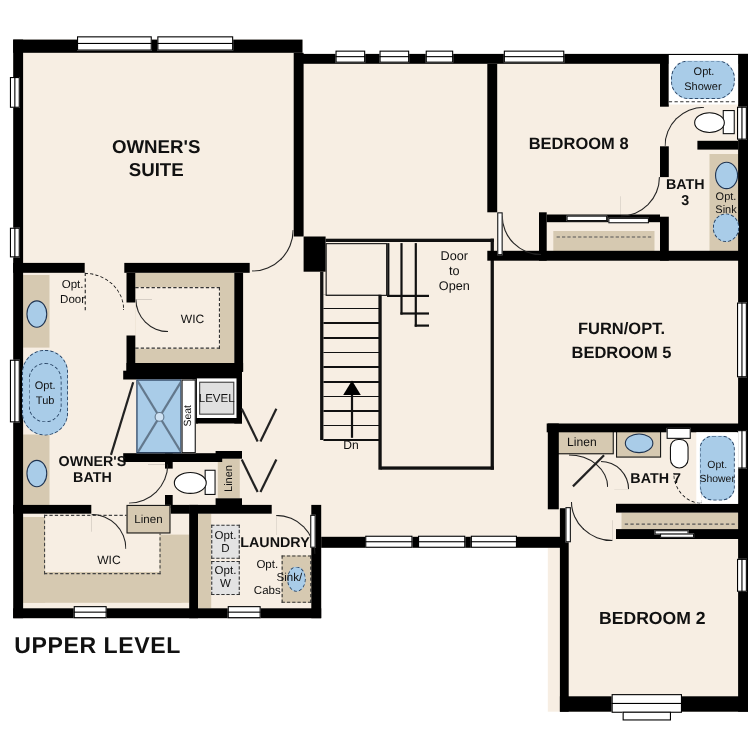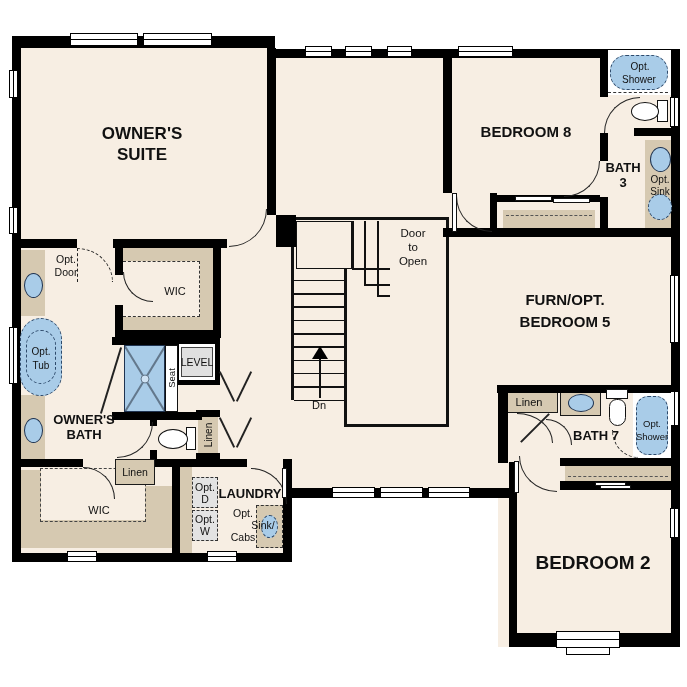--- a/index.html
+++ b/index.html
@@ -228,21 +228,21 @@
 
   <div class="tan tan-b" style="left:115px;top:459px;width:40px;height:26px;"></div>
 
   <div class="lbl" style="left:142px;top:134px;font-size:17px;"><span>OWNER'S</span></div>
   <div class="lbl" style="left:142px;top:155px;font-size:17px;"><span>SUITE</span></div>
   <div class="lbl" style="left:526px;top:131px;font-size:15px;">BEDROOM 8</div>
   <div class="lbl" style="left:623px;top:167px;font-size:13px;">BATH</div>
   <div class="lbl" style="left:623px;top:182px;font-size:13px;">3</div>
   <div class="lbl" style="left:565px;top:299px;font-size:15px;">FURN/OPT.</div>
   <div class="lbl" style="left:565px;top:321px;font-size:15px;">BEDROOM 5</div>
-  <div class="lbl" style="left:593px;top:563px;font-size:19px;">BEDROOM 2</div>
+  <div class="lbl" style="left:593px;top:563px;font-size:16px;">BEDROOM 2</div>
   <div class="lbl" style="left:596px;top:435px;font-size:13px;">BATH 7</div>
   <div class="lbl" style="left:84px;top:419px;font-size:13px;">OWNER'S</div>
   <div class="lbl" style="left:84px;top:434px;font-size:13px;">BATH</div>
   <div class="lbl" style="left:250px;top:493px;font-size:13px;">LAUNDRY</div>
   <div class="lbl sm" style="left:175px;top:291px;font-size:11px;">WIC</div>
   <div class="lbl sm" style="left:99px;top:510px;font-size:11px;">WIC</div>
 
   <div class="lbl sm" style="left:413px;top:233px;font-size:11.5px;">Door</div>
   <div class="lbl sm" style="left:413px;top:247px;font-size:11.5px;">to</div>
   <div class="lbl sm" style="left:413px;top:261px;font-size:11.5px;">Open</div>
@@ -265,14 +265,15 @@
   <div class="lbl sm" style="left:205px;top:487px;font-size:10.5px;">Opt.</div>
   <div class="lbl sm" style="left:205px;top:499px;font-size:10.5px;">D</div>
   <div class="lbl sm" style="left:205px;top:519px;font-size:10.5px;">Opt.</div>
   <div class="lbl sm" style="left:205px;top:531px;font-size:10.5px;">W</div>
   <div class="lbl sm" style="left:243px;top:513px;font-size:10.5px;">Opt.</div>
   <div class="lbl sm" style="left:243px;top:525px;font-size:10.5px;margin-left:20px;">Sink/</div>
   <div class="lbl sm" style="left:243px;top:537px;font-size:10.5px;">Cabs</div>
   <div class="lbl sm" style="left:652px;top:423px;font-size:9.5px;">Opt.</div>
   <div class="lbl sm" style="left:652px;top:436px;font-size:9.5px;">Shower</div>
 
+  <div class="abs" style="left:13px;top:576px;font-size:21px;font-weight:bold;letter-spacing:.5px;color:#111;">UPPER LEVEL</div>
 
 </div>
 
 </body></html>

